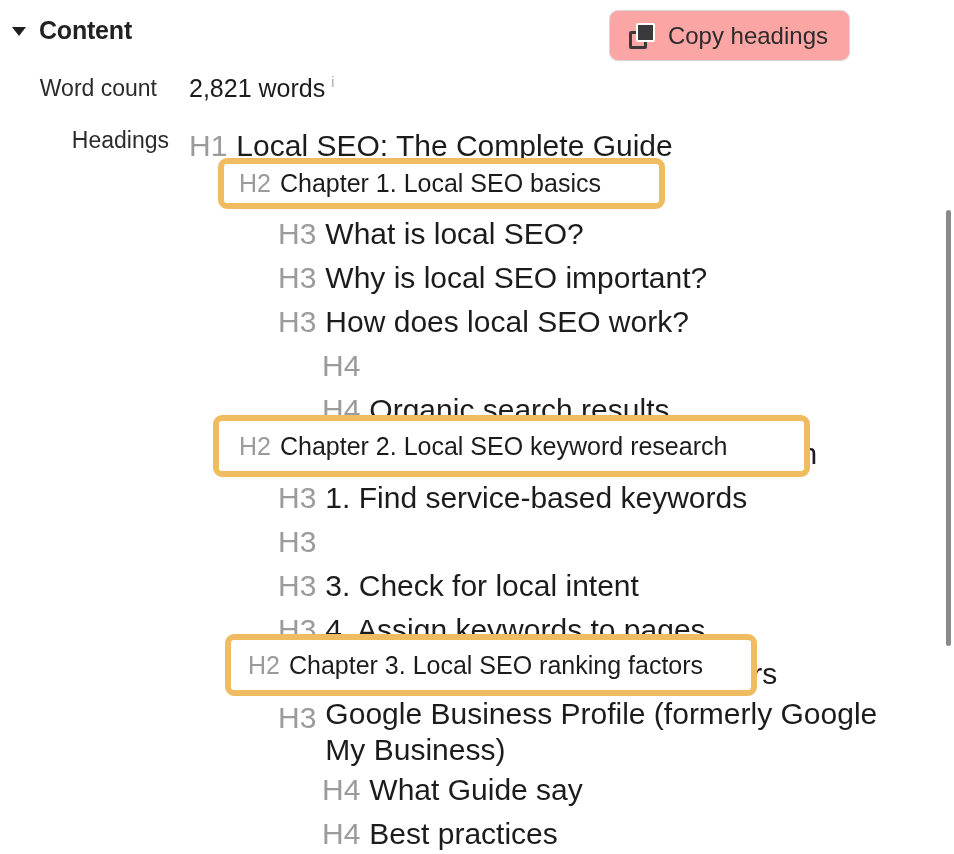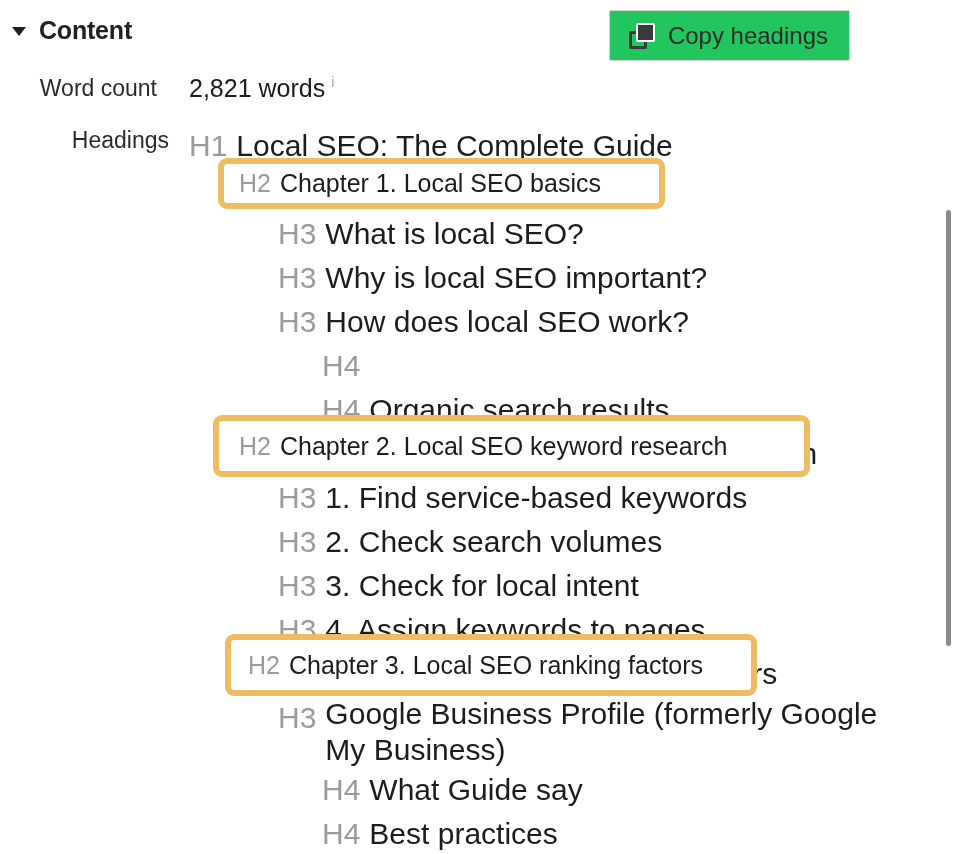--- a/index.html
+++ b/index.html
@@ -54,23 +54,23 @@
 
   .copy-btn {
     position: absolute;
     right: 10px;
     top: 0px;
     height: 51px;
     display: flex;
     align-items: center;
     gap: 13px;
     padding: 0 21px 0 19px;
-    background: #22c55e;
+    background: #fca5a5;
     border: 1px solid #d8d8d8;
-    border-radius: 2px;
+    border-radius: 9px;
     cursor: pointer;
     box-shadow: 0 1px 1px rgba(0,0,0,0.03);
   }
   .copy-btn-label {
     font-size: 24px;
     color: #2b2b2b;
     line-height: 1;
     white-space: nowrap;
   }
   .copy-icon {
@@ -270,21 +270,20 @@
     <div class="heading-row lvl2">
       <span class="tag">H2</span>
       <span class="htext">Chapter 2. Local SEO keyword research</span>
     </div>
     <div class="heading-row lvl3">
       <span class="tag">H3</span>
       <span class="htext">1. Find service-based keywords</span>
     </div>
     <div class="heading-row lvl3">
       <span class="tag">H3</span>
-      <span class="htext">2. Check search volumes</span>
     </div>
     <div class="heading-row lvl3">
       <span class="tag">H3</span>
       <span class="htext">3. Check for local intent</span>
     </div>
     <div class="heading-row lvl3">
       <span class="tag">H3</span>
       <span class="htext">4. Assign keywords to pages</span>
     </div>
     <div class="heading-row lvl2">

